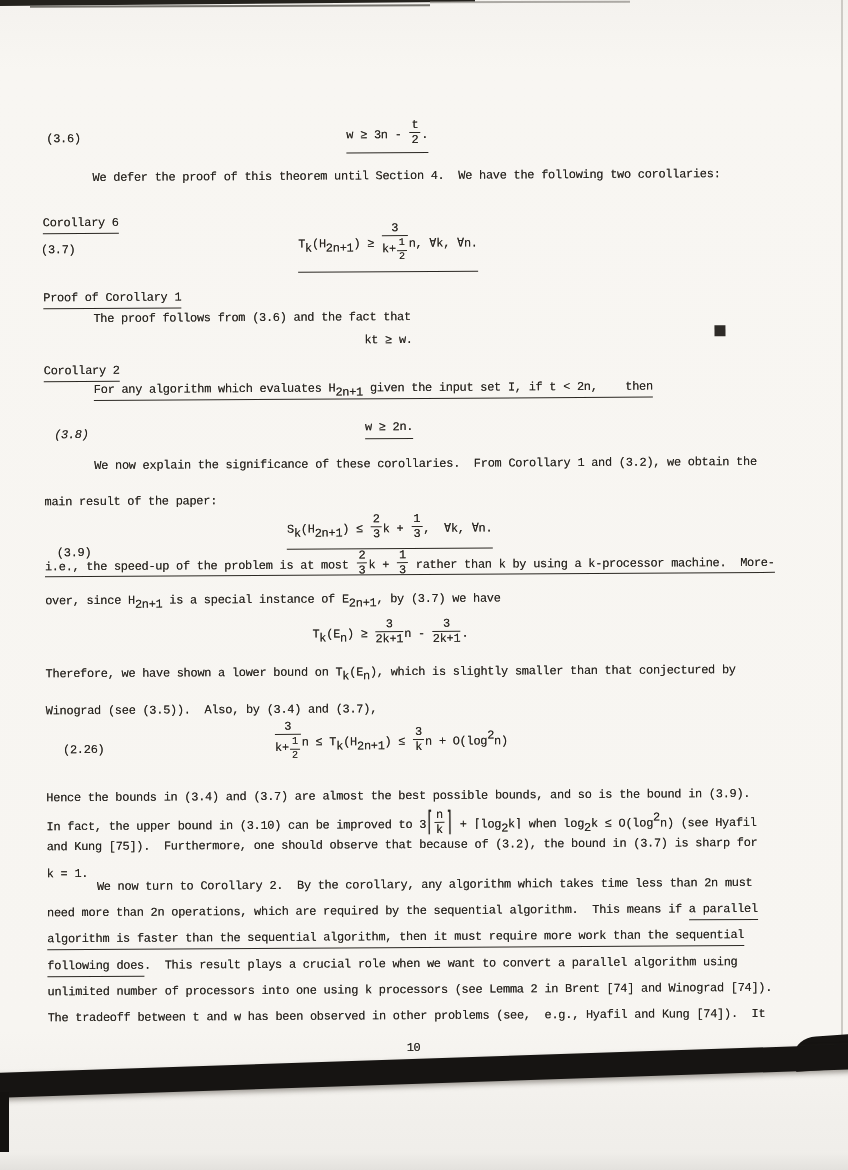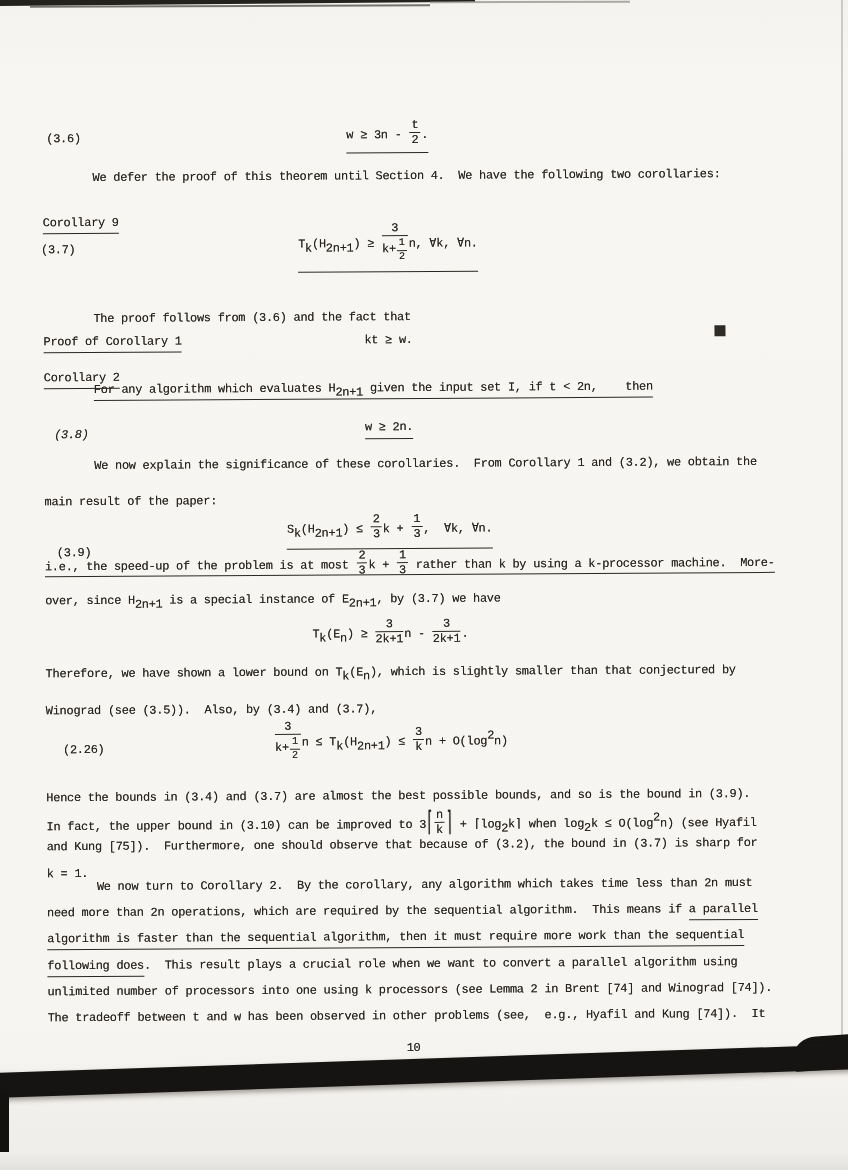--- a/index.html
+++ b/index.html
@@ -60,27 +60,27 @@
   <div class="edge-right"></div>
 
   <div class="text-layer">
     <div class="qed"></div>
     <div class="line center" style="top:1026px">
       <span class="inner">10</span>
     </div>
   <div class="line" style="top: 130px; left: 43px; margin-left: 6px;"><span class="inner">(3.6)</span></div>
       <div class="line center" style="top: 121px;"><span class="inner rule" style="padding-bottom: 4px;">w ≥ 3n - <span class="frac"><span class="num">t</span><span class="den">2</span></span>.</span></div>
       <div class="line" style="top: 169px; left: 95px;"><span class="inner">We defer the proof of this theorem until Section 4.  We have the following two corollaries:</span></div>
-      <div class="line" style="top: 214px; left: 45px;"><span class="inner rule" style="padding-bottom: 2px;">Corollary 9</span></div>
+      <div class="line" style="top: 214px; left: 45px;"><span class="inner rule" style="padding-bottom: 2px;">Corollary 6</span></div>
       <div class="line" style="top: 241px; left: 43px;"><span class="inner">(3.7)</span></div>
       <div class="line center" style="top: 224px;"><span class="inner rule" style="padding-bottom: 8px;">T<span class="tsub">k</span>(H<span class="tsub">2n+1</span>) ≥ <span class="frac"><span class="num">3</span><span class="den">k+<span class="frac"><span class="num">1</span><span class="den">2</span></span></span></span>n, ∀k, ∀n.</span></div>
-      <div class="line" style="top: 289px; left: 45px; margin-top: 44px;"><span class="inner rule" style="padding-bottom: 2px;">Proof of Corollary 1</span></div>
+      <div class="line" style="top: 289px; left: 45px;"><span class="inner rule" style="padding-bottom: 2px;">Proof of Corollary 1</span></div>
       <div class="line" style="top: 310px; left: 95px;"><span class="inner">The proof follows from (3.6) and the fact that</span></div>
       <div class="line center" style="top: 333px;"><span class="inner">kt ≥ w.</span></div>
-      <div class="line" style="top: 362px; left: 45px; margin-top: 7px;"><span class="inner rule" style="padding-bottom: 2px;">Corollary 2</span></div>
+      <div class="line" style="top: 362px; left: 45px;"><span class="inner rule" style="padding-bottom: 2px;">Corollary 2</span></div>
       <div class="line" style="top: 381px; left: 95px;"><span class="inner"><span class="tund">For any algorithm which evaluates H<span class="tsub">2n+1</span> given the input set I, if t &lt; 2n,    then</span></span></div>
       <div class="line" style="top: 426px; left: 55px; font-style: italic;"><span class="inner">(3.8)</span></div>
       <div class="line center" style="top: 420px;"><span class="inner rule" style="padding-bottom: 3px;">w ≥ 2n.</span></div>
       <div class="line" style="top: 457px; left: 95px;"><span class="inner">We now explain the significance of these corollaries.  From Corollary 1 and (3.2), we obtain the</span></div>
       <div class="line" style="top: 493px; left: 45px;"><span class="inner">main result of the paper:</span></div>
       <div class="line" style="top: 527px; left: 57px; margin-top: 17px;"><span class="inner">(3.9)</span></div>
       <div class="line center" style="top: 515px;"><span class="inner rule" style="padding-bottom: 6px;">S<span class="tsub">k</span>(H<span class="tsub">2n+1</span>) ≤ <span class="frac"><span class="num">2</span><span class="den">3</span></span>k + <span class="frac"><span class="num">1</span><span class="den">3</span></span>,  ∀k, ∀n.</span></div>
       <div class="line" style="top: 551px; left: 45px;"><span class="inner"><span class="tund">i.e., the speed-up of the problem is at most <span class="frac"><span class="num">2</span><span class="den">3</span></span>k + <span class="frac"><span class="num">1</span><span class="den">3</span></span> rather than k by using a k-processor machine.  More-</span></span></div>
       <div class="line" style="top: 592px; left: 45px;"><span class="inner">over, since H<span class="tsub">2n+1</span> is a special instance of E<span class="tsub">2n+1</span>, by (3.7) we have</span></div>
       <div class="line center" style="top: 620px;"><span class="inner">T<span class="tsub">k</span>(E<span class="tsub">n</span>) ≥ <span class="frac"><span class="num">3</span><span class="den">2k+1</span></span>n - <span class="frac"><span class="num">3</span><span class="den">2k+1</span></span>.</span></div>

